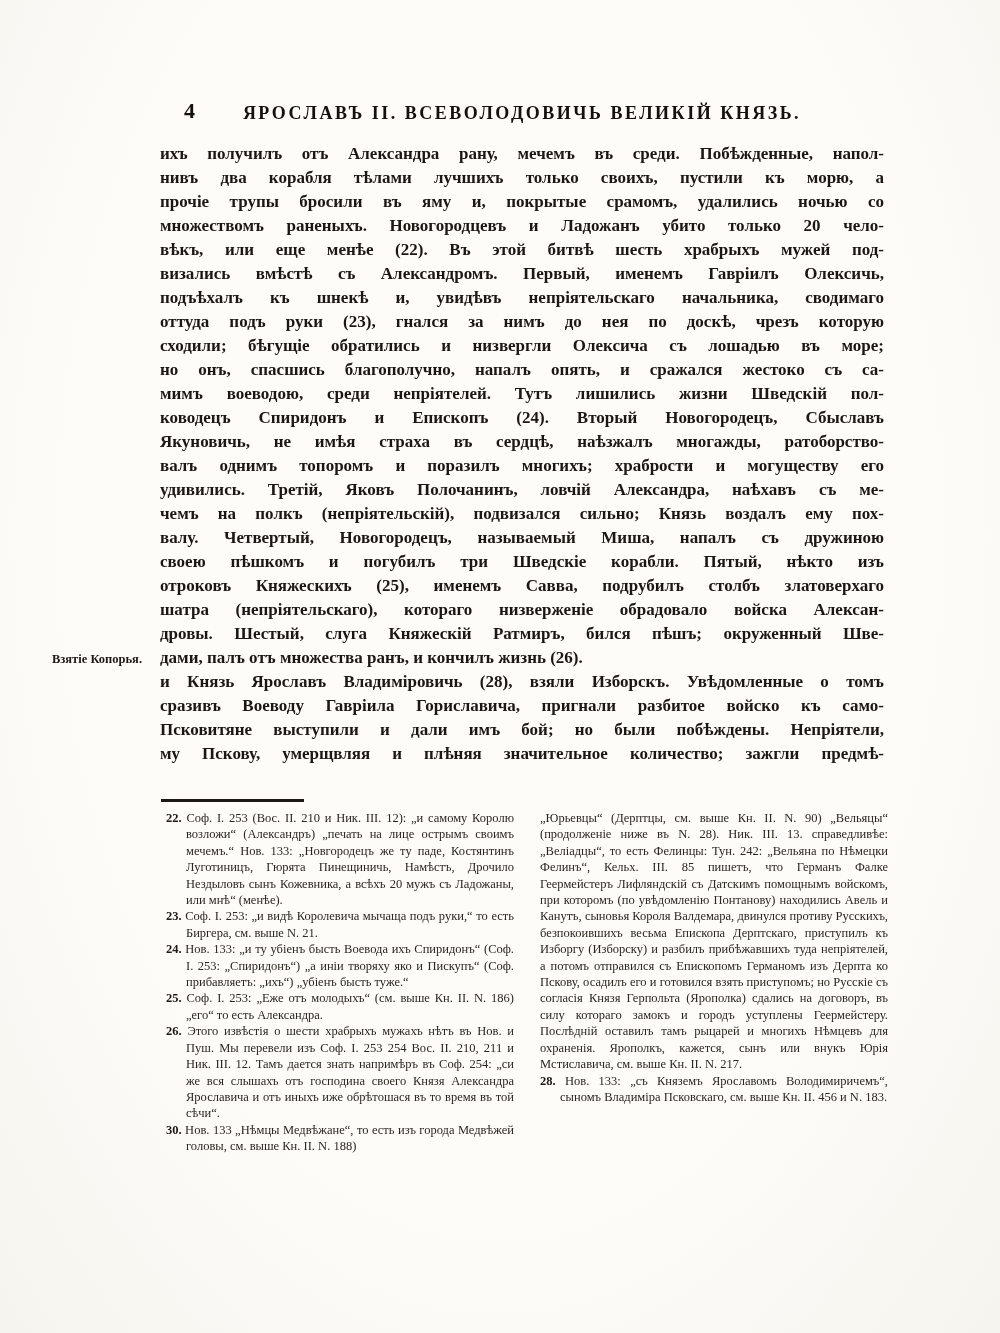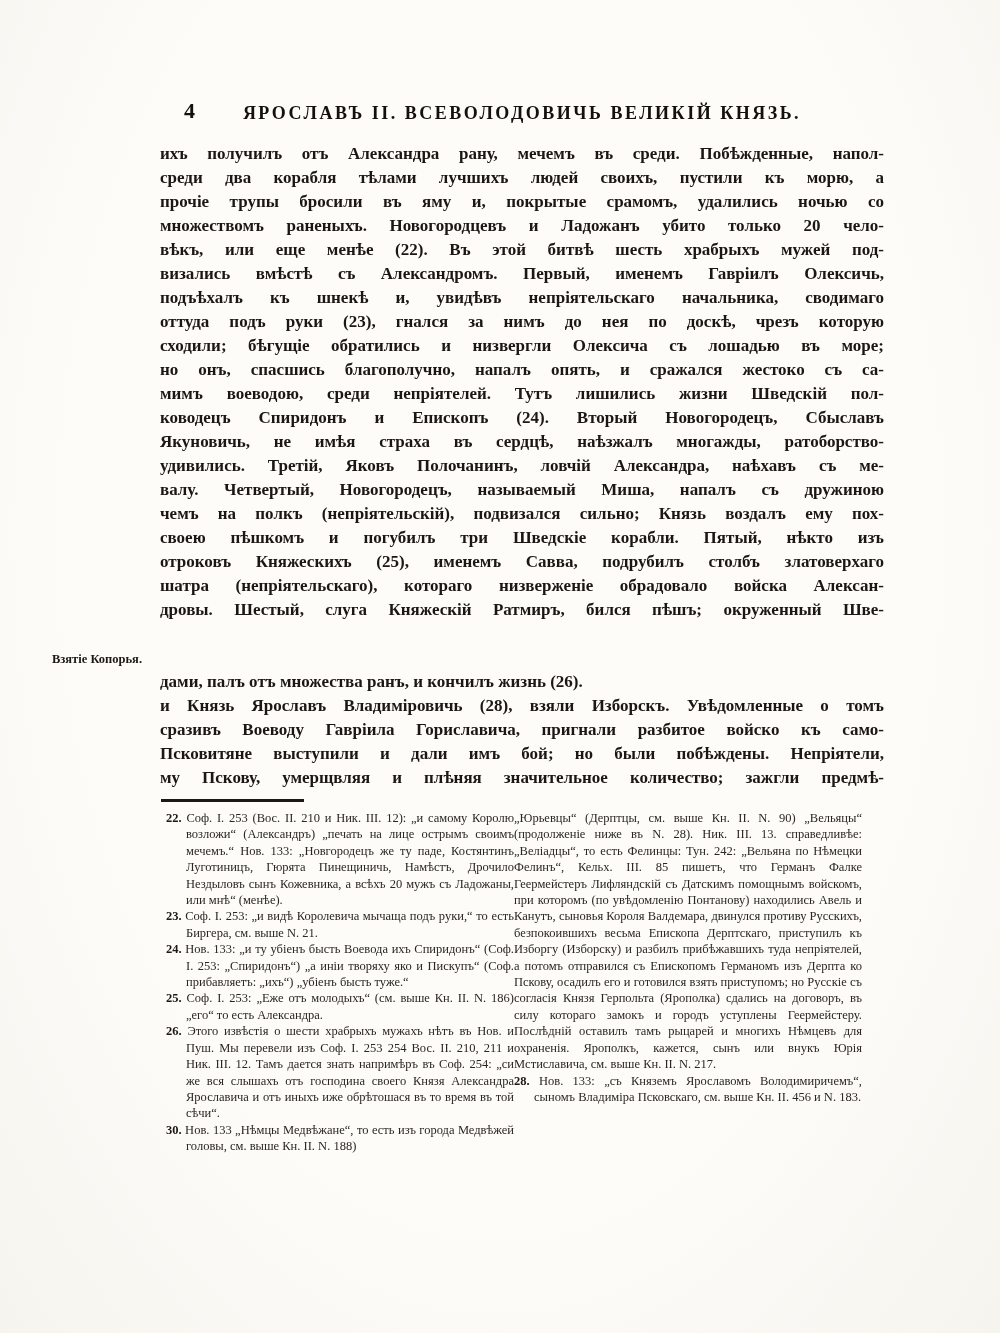--- a/index.html
+++ b/index.html
@@ -27,63 +27,64 @@
   }
   .body-text{
     position:absolute;left:160px;top:142px;width:724px;
     font-size:17px;font-weight:bold;line-height:24px;
     color:#1b1712;
   }
   .bline{
     text-align:justify;text-align-last:justify;
     white-space:nowrap;overflow:visible;
   }
-  .bline.lastline{text-align-last:left;margin-top:48px;}
+  .bline.lastline{text-align-last:left;}
   .bline.indent{padding-left:64px;}
   .footnote-rule{
     position:absolute;left:161px;top:799px;width:143px;height:3px;
     background:#1c1915;
   }
   .footnotes{
     position:absolute;left:166px;top:810px;width:722px;
-    display:flex;
+    display:flex;gap:26px;
     font-size:12.5px;line-height:16.4px;color:#2b2721;
   }
   .fcol{width:348px;}
   .fnote{
     text-align:justify;
     padding-left:20px;text-indent:-20px;
   }
   .fnote.cont{padding-left:0;text-indent:0;}
   .fnum{font-weight:bold;color:#1c1813;}
 </style>
 </head>
 <body>
 
 <div class="page">
   <div class="page-number">4</div>
   <div class="running-header">ЯРОСЛАВЪ II. ВСЕВОЛОДОВИЧЬ ВЕЛИКІЙ КНЯЗЬ.</div>
   <div class="margin-note">Взятіе Копорья.</div>
   <div class="body-text">
       <div class="bline">ихъ получилъ отъ Александра рану, мечемъ въ среди. Побѣжденные, напол-</div>
-      <div class="bline">среди два корабля тѣлами лучшихъ людей своихъ, пустили къ морю, а</div>
+      <div class="bline">нивъ два корабля тѣлами лучшихъ только своихъ, пустили къ морю, а</div>
       <div class="bline">прочіе трупы бросили въ яму и, покрытые срамомъ, удалились ночью со</div>
       <div class="bline">множествомъ раненыхъ. Новогородцевъ и Ладожанъ убито только 20 чело-</div>
       <div class="bline">вѣкъ, или еще менѣе (22). Въ этой битвѣ шесть храбрыхъ мужей под-</div>
       <div class="bline">визались вмѣстѣ съ Александромъ. Первый, именемъ Гавріилъ Олексичь,</div>
       <div class="bline">подъѣхалъ къ шнекѣ и, увидѣвъ непріятельскаго начальника, сводимаго</div>
       <div class="bline">оттуда подъ руки (23), гнался за нимъ до нея по доскѣ, чрезъ которую</div>
       <div class="bline">сходили; бѣгущіе обратились и низвергли Олексича съ лошадью въ море;</div>
       <div class="bline">но онъ, спасшись благополучно, напалъ опять, и сражался жестоко съ са-</div>
       <div class="bline">мимъ воеводою, среди непріятелей. Тутъ лишились жизни Шведскій пол-</div>
       <div class="bline">ководецъ Спиридонъ и Епископъ (24). Вторый Новогородецъ, Сбыславъ</div>
       <div class="bline">Якуновичь, не имѣя страха въ сердцѣ, наѣзжалъ многажды, ратоборство-</div>
+      <div class="bline">валъ однимъ топоромъ и поразилъ многихъ; храбрости и могуществу его</div>
       <div class="bline">удивились. Третій, Яковъ Полочанинъ, ловчій Александра, наѣхавъ съ ме-</div>
+      <div class="bline">чемъ на полкъ (непріятельскій), подвизался сильно; Князь воздалъ ему пох-</div>
       <div class="bline">валу. Четвертый, Новогородецъ, называемый Миша, напалъ съ дружиною</div>
-      <div class="bline">чемъ на полкъ (непріятельскій), подвизался сильно; Князь воздалъ ему пох-</div>
       <div class="bline">своею пѣшкомъ и погубилъ три Шведскіе корабли. Пятый, нѣкто изъ</div>
       <div class="bline">отроковъ Княжескихъ (25), именемъ Савва, подрубилъ столбъ златоверхаго</div>
       <div class="bline">шатра (непріятельскаго), котораго низверженіе обрадовало войска Алексан-</div>
       <div class="bline">дровы. Шестый, слуга Княжескій Ратмиръ, бился пѣшъ; окруженный Шве-</div>
       <div class="bline lastline">дами, палъ отъ множества ранъ, и кончилъ жизнь (26).</div>
       <div class="bline">и Князь Ярославъ Владиміровичь (28), взяли Изборскъ. Увѣдомленные о томъ</div>
       <div class="bline">сразивъ Воеводу Гавріила Гориславича, пригнали разбитое войско къ само-</div>
       <div class="bline">Псковитяне выступили и дали имъ бой; но были побѣждены. Непріятели,</div>
       <div class="bline">му Пскову, умерщвляя и плѣняя значительное количество; зажгли предмѣ-</div>
     </div>

